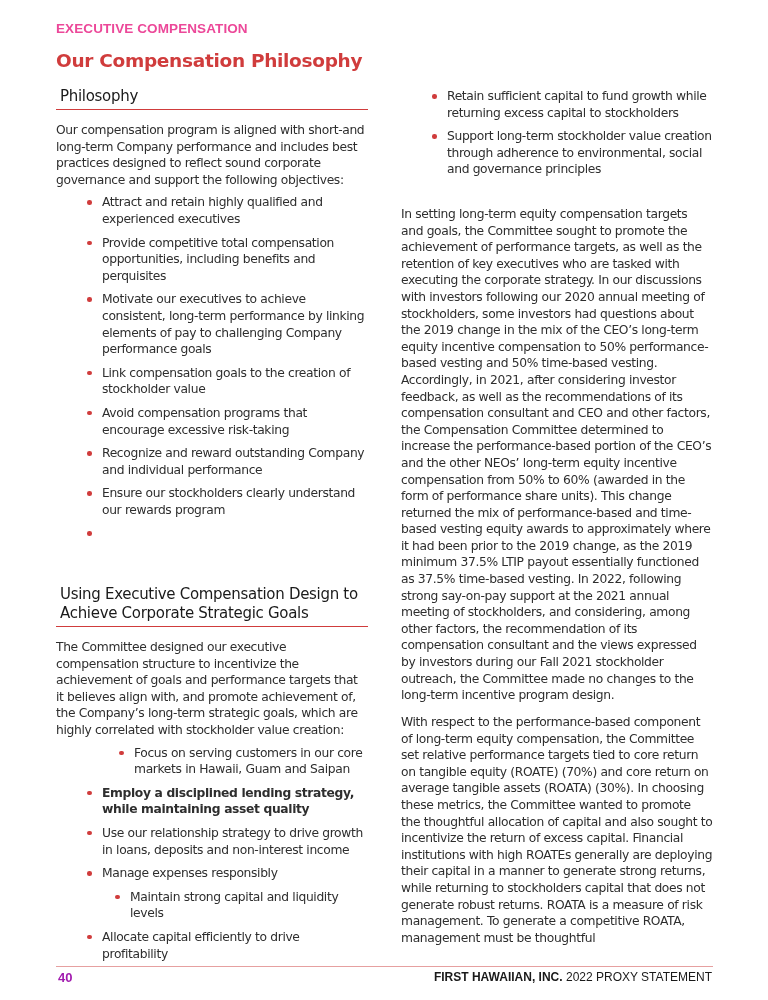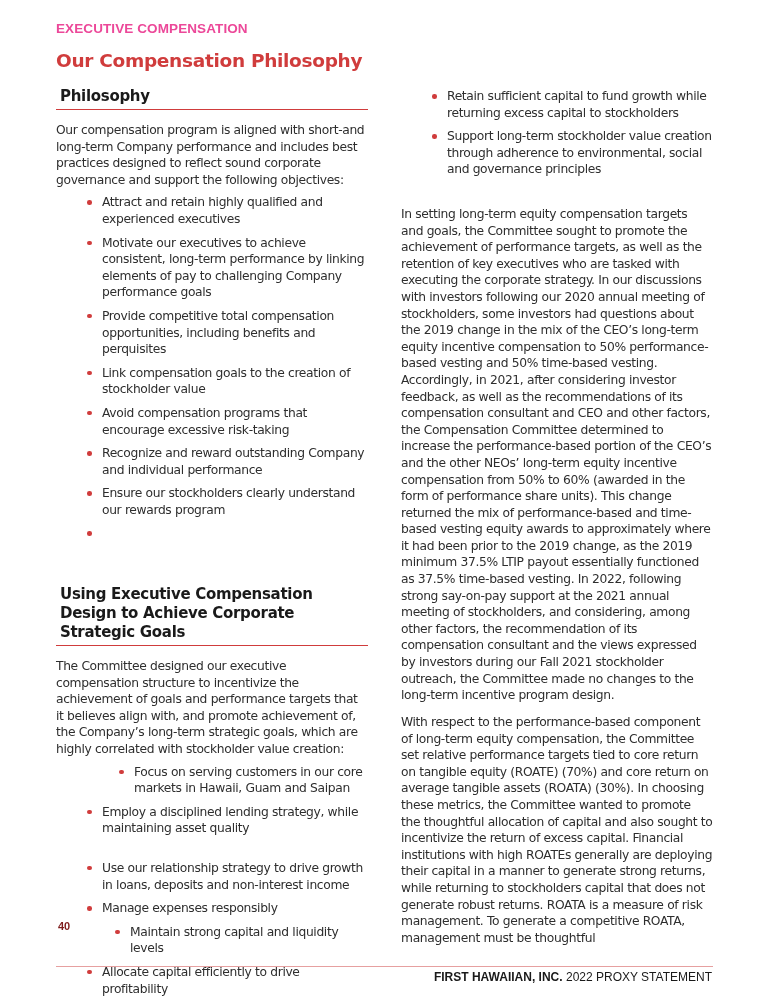--- a/index.html
+++ b/index.html
@@ -15,21 +15,21 @@
   .page-title {
     position: absolute; left: 56px; top: 50px;
     font-family: "DejaVu Sans", sans-serif; font-weight: bold;
     font-size: 18.5px; color: #d03c3c; letter-spacing: -0.3px;
   }
   .col { position: absolute; top: 0; }
   .col-left { left: 56px; width: 312px; }
   .col-right { left: 401px; width: 312px; }
 
   .subhead {
-    font-family: "DejaVu Sans", sans-serif; font-weight: bold;
+    font-family: "DejaVu Sans", sans-serif; font-weight: normal;
     font-size: 15px; color: #1a1a1a; line-height: 19px;
     padding: 0 0 3px 4px; border-bottom: 1.5px solid #d03c3c;
     letter-spacing: -0.3px;
   }
   p.body {
     margin: 0; font-size: 12.3px; line-height: 16.6px; color: #2e2e2e;
     letter-spacing: -0.35px;
   }
   ul.bullets { list-style: none; margin: 0; padding: 0 0 0 46px; }
   ul.bullets li {
@@ -38,58 +38,58 @@
   }
   ul.bullets li .dot {
     position: absolute; left: -15px; top: 6px;
     width: 4.5px; height: 4.5px; border-radius: 50%; background: #d03c3c;
   }
   .footer-rule {
     position: absolute; left: 56px; width: 657px; top: 966px; height: 0;
     border-top: 1px solid #e6a0a0;
   }
   .page-num {
-    position: absolute; left: 58px; top: 920px;
+    position: absolute; left: 58px; top: 970px;
     font-family: "Liberation Sans", sans-serif; font-weight: bold;
-    font-size: 11px; color: #7f1d1d;
+    font-size: 13px; color: #a21caf;
   }
   .footer-right {
     position: absolute; right: 56px; top: 970px;
     font-family: "Liberation Sans", sans-serif; font-size: 12px; color: #1a1a1a;
   }
   .footer-right b { font-weight: bold; }
 </style>
 </head>
 <body>
 
 <div class="section-label">EXECUTIVE COMPENSATION</div>
 <div class="page-title">Our Compensation Philosophy</div>
 
 <div class="col col-left">
   <div style="position:absolute; top:87px; left:0; width:312px;">
     <div class="subhead">Philosophy</div>
     <p class="body" style="margin-top:12px;">Our compensation program is aligned with short-and long-term Company performance and includes best practices designed to reflect sound corporate governance and support the following objectives:</p>
     <ul class="bullets" style="margin-top:6px;">
       <li style="margin-bottom:7px;"><span class="dot"></span><span>Attract and retain highly qualified and experienced executives</span></li>
+      <li style="margin-bottom:7px;"><span class="dot"></span><span>Provide competitive total compensation opportunities, including benefits and perquisites</span></li>
       <li style="margin-bottom:7px;"><span class="dot"></span><span>Motivate our executives to achieve consistent, long-term performance by linking elements of pay to challenging Company performance goals</span></li>
-      <li style="margin-bottom:7px;"><span class="dot"></span><span>Provide competitive total compensation opportunities, including benefits and perquisites</span></li>
       <li style="margin-bottom:7px;"><span class="dot"></span><span>Link compensation goals to the creation of stockholder value</span></li>
       <li style="margin-bottom:7px;"><span class="dot"></span><span>Avoid compensation programs that encourage excessive risk-taking</span></li>
       <li style="margin-bottom:7px;"><span class="dot"></span><span>Recognize and reward outstanding Company and individual performance</span></li>
       <li style="margin-bottom:7px;"><span class="dot"></span><span>Ensure our stockholders clearly understand our rewards program</span></li>
       <li><span class="dot"></span></li>
     </ul>
   </div>
 
   <div style="position:absolute; top:585px; left:0; width:312px;">
     <div class="subhead">Using Executive Compensation Design to Achieve Corporate Strategic Goals</div>
     <p class="body" style="margin-top:12px;">The Committee designed our executive compensation structure to incentivize the achievement of goals and performance targets that it believes align with, and promote achievement of, the Company’s long-term strategic goals, which are highly correlated with stockholder value creation:</p>
     <ul class="bullets" style="margin-top:6px;">
       <li style="margin-bottom:7px;margin-left:32px;"><span class="dot"></span><span>Focus on serving customers in our core markets in Hawaii, Guam and Saipan</span></li>
-      <li style="margin-bottom:23px;"><span class="dot"></span><span>Employ a disciplined lending strategy, while maintaining asset quality</span></li>
+      <li style="margin-bottom:7px;font-weight:bold;"><span class="dot"></span><span>Employ a disciplined lending strategy, while maintaining asset quality</span></li>
       <li style="margin-bottom:7px;"><span class="dot"></span><span>Use our relationship strategy to drive growth in loans, deposits and non-interest income</span></li>
       <li style="margin-bottom:7px;"><span class="dot"></span><span>Manage expenses responsibly</span></li>
       <li style="margin-bottom:7px;margin-left:28px;"><span class="dot"></span><span>Maintain strong capital and liquidity levels</span></li>
       <li><span class="dot"></span><span>Allocate capital efficiently to drive profitability</span></li>
     </ul>
   </div>
 </div>
 
 <div class="col col-right">
   <ul class="bullets" style="position:absolute; top:88px; left:0; width:312px; padding-left:46px; box-sizing:border-box;">

